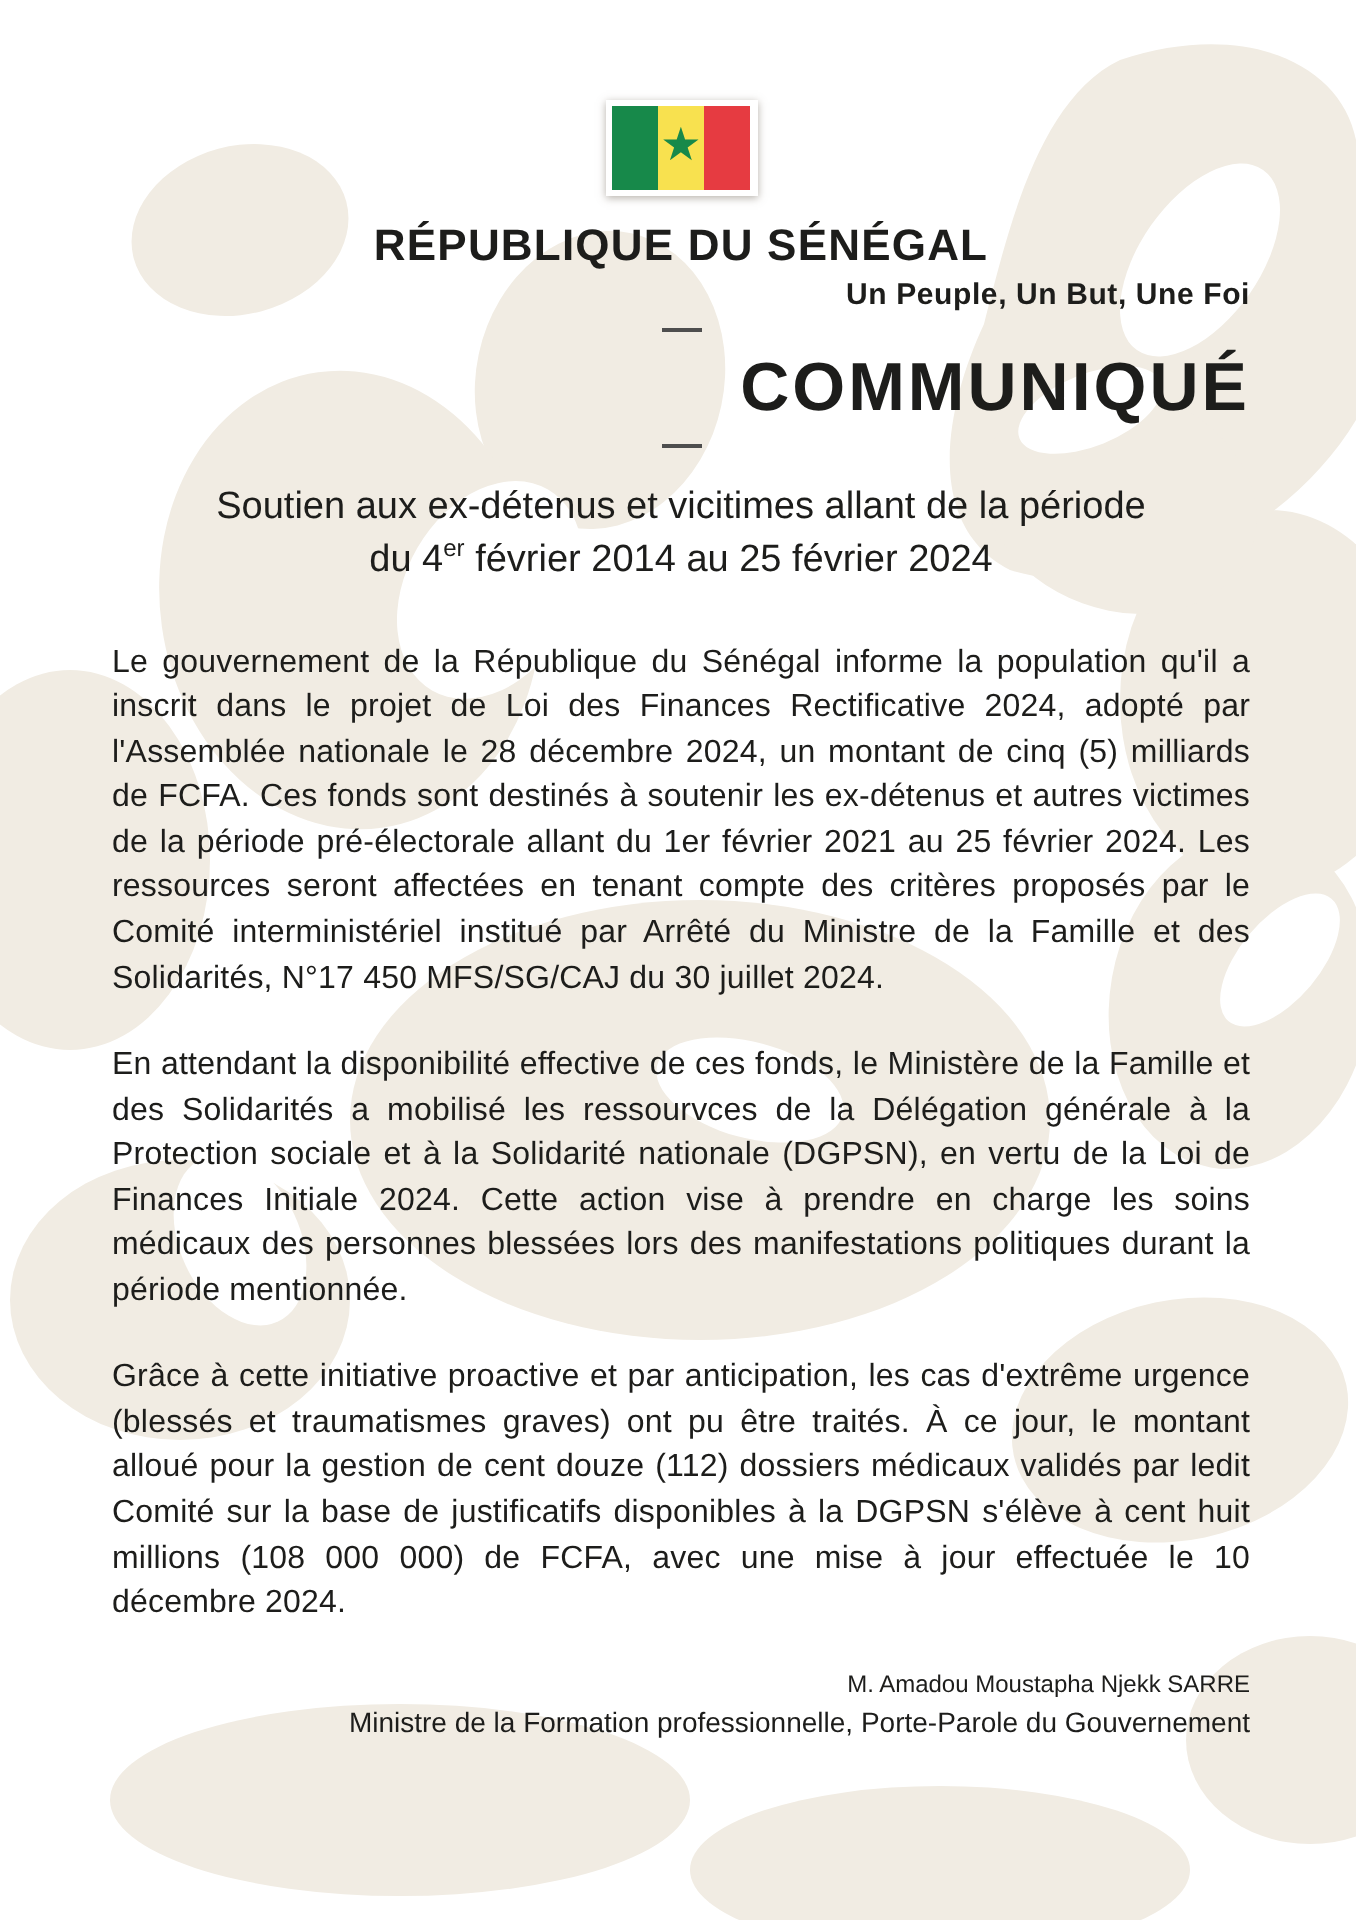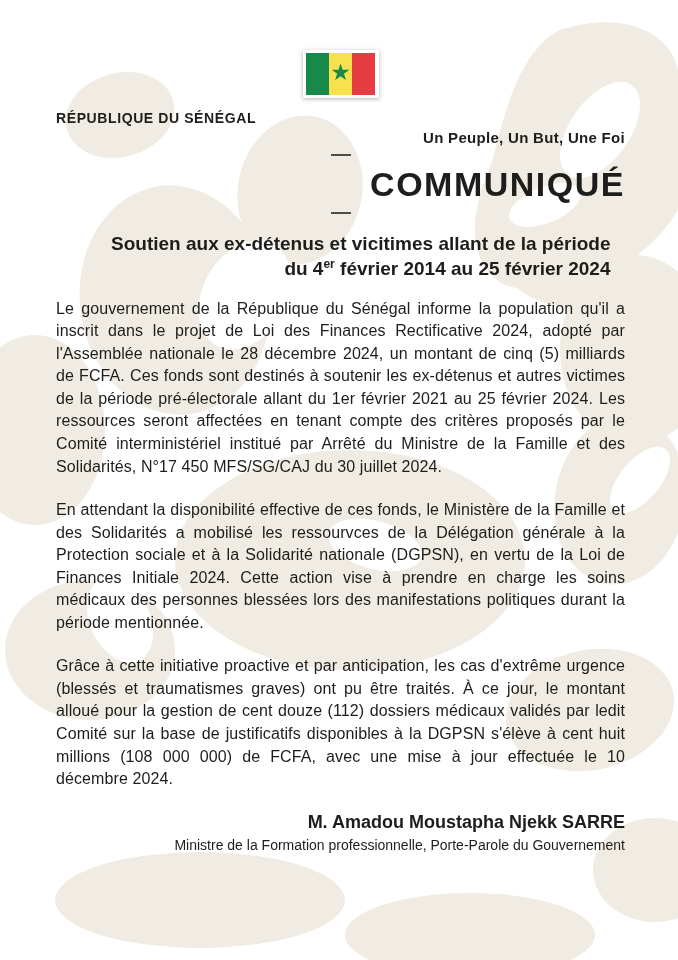--- a/index.html
+++ b/index.html
@@ -40,22 +40,22 @@
   .stripe-red    { background: #e63b41; }
   .flag-star {
     position: absolute;
     top: 50%; left: 50%;
     transform: translate(-50%, -56%);
     color: #17894a;
     font-size: 23px;
     line-height: 1;
   }
   .country-title {
-    text-align: left;
-    font-size: 14px;
+    text-align: center;
+    font-size: 22px;
     font-weight: bold;
     letter-spacing: 0.6px;
     margin-bottom: 3px;
   }
   .motto {
     text-align: right;
     font-size: 15px;
     font-weight: bold;
     letter-spacing: 0.3px;
   }
@@ -67,39 +67,39 @@
   }
   .doc-type {
     text-align: right;
     font-size: 34px;
     font-weight: 800;
     letter-spacing: 1.5px;
     margin-top: 2px;
   }
   
   .subject {
-    text-align: right;
+    text-align: center;
     font-size: 19px;
-    font-weight: bold;
+    font-weight: normal;
     line-height: 1.3;
-    margin: 18px auto 16px;
+    margin: 18px auto 28px;
     max-width: 540px;
   }
   .subject sup { font-size: 12px; vertical-align: super; }
   
   .body-text p {
     font-size: 16px;
     line-height: 1.41;
     text-align: justify;
     letter-spacing: 0.1px;
     margin-bottom: 21px;
   }
   
   .signature { text-align: right; margin-top: 2px; }
-  .sig-name  { font-size: 18px; font-weight: bold; margin-bottom: 4px; }
+  .sig-name  { font-size: 12px; font-weight: normal; margin-bottom: 4px; }
   .sig-title { font-size: 14px; margin-bottom: 3px; }
 </style>
 </head>
 <body>
 
 <div class="page">
 
   <svg class="watermark" width="678" height="960" viewBox="0 0 678 960" aria-hidden="true">
     <g fill="#f1ece3">
       <path d="M560 30 C620 10 670 30 678 70 L678 210 C645 265 570 305 505 285 C462 263 472 205 492 162 C503 120 518 50 560 30 Z"></path>

